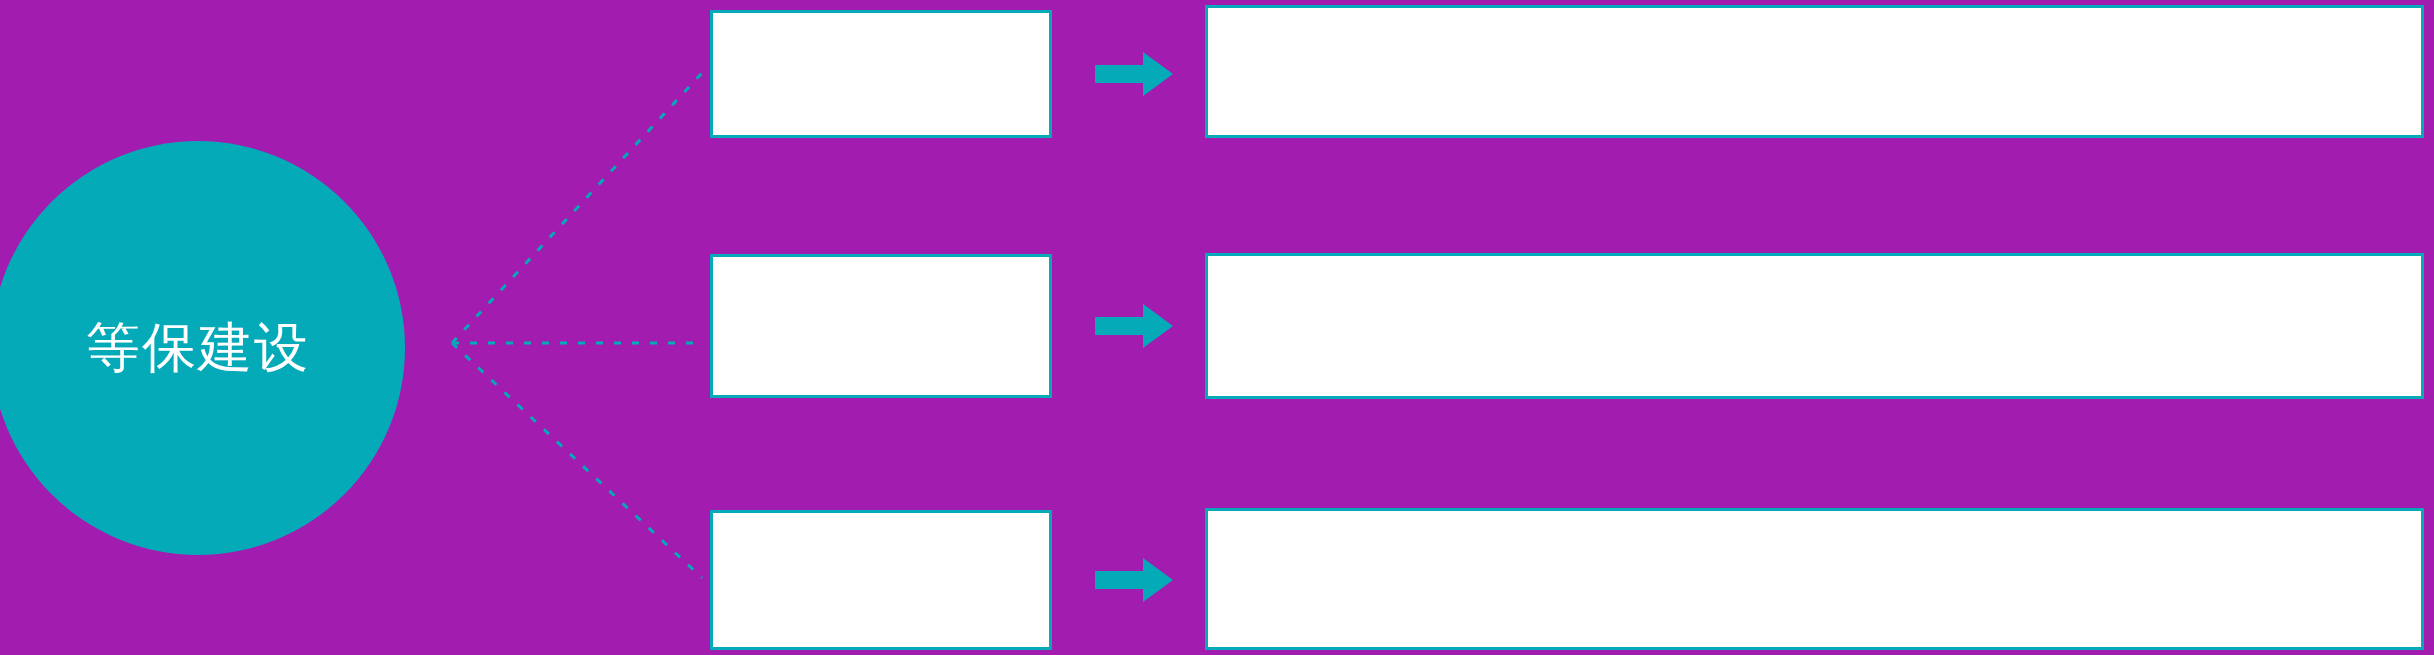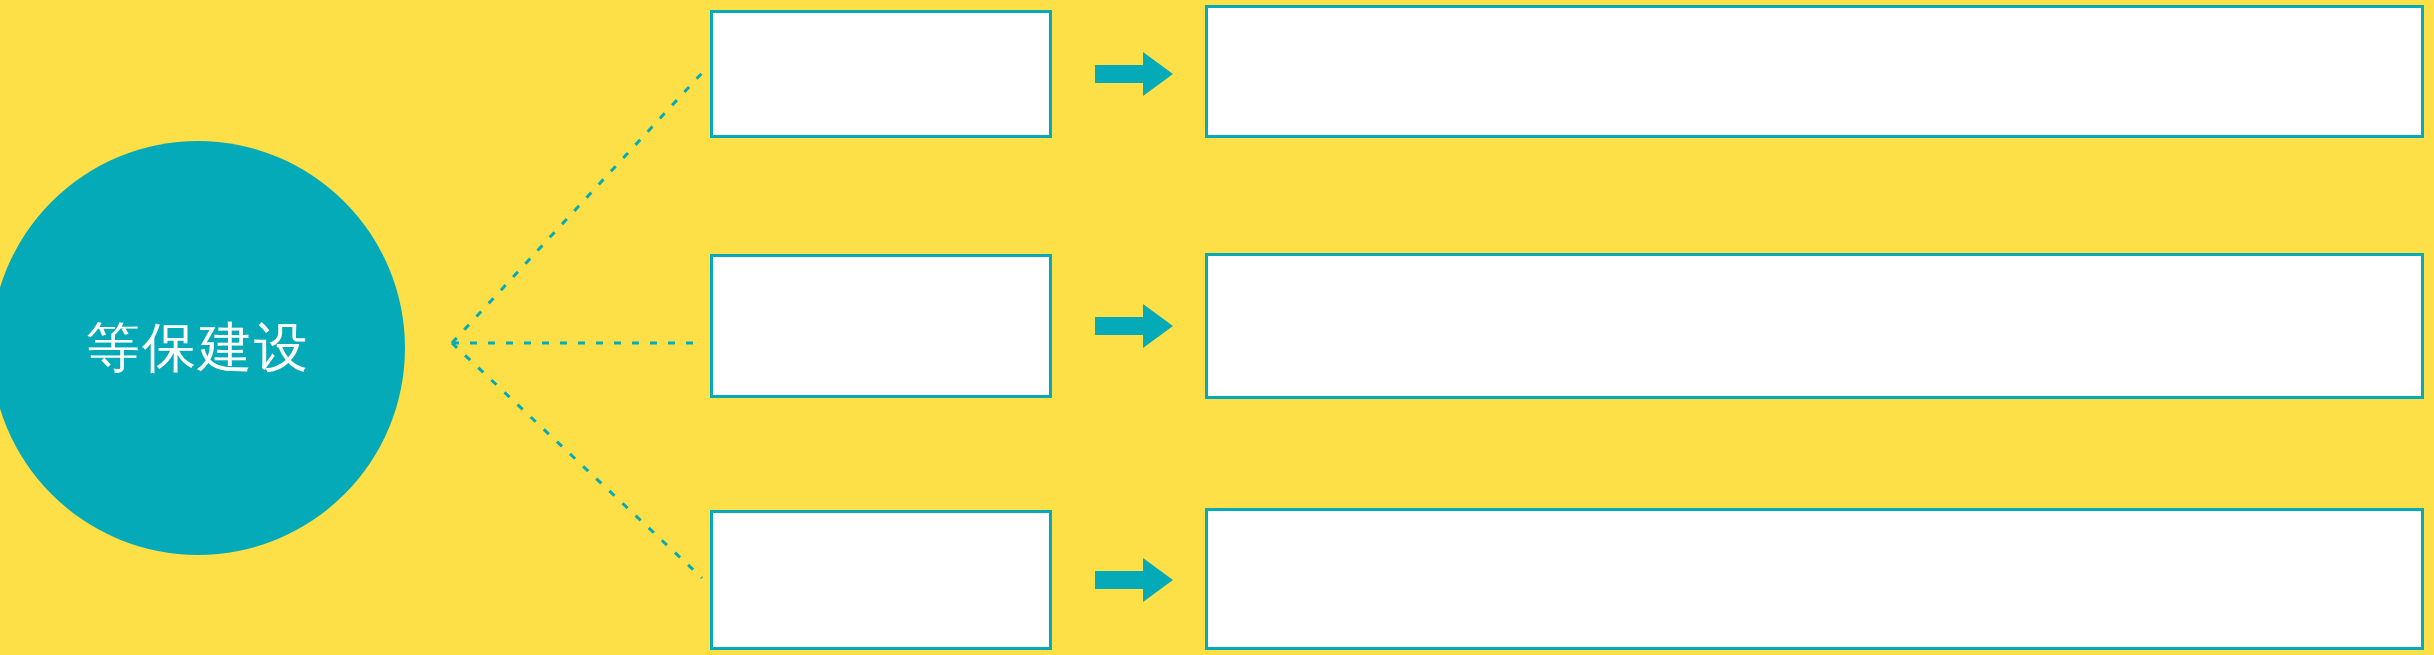--- a/index.html
+++ b/index.html
@@ -7,21 +7,21 @@
     padding: 0;
     background: #ffffff;
   }
   body {
     font-family: "Liberation Sans", sans-serif;
   }
   #canvas {
     position: relative;
     width: 2434px;
     height: 655px;
-    background: #fde047;
+    background: #a21caf;
     overflow: hidden;
   }
   
   #hub-circle {
     position: absolute;
     left: -9px;
     top: 141px;
     width: 414px;
     height: 414px;
     border-radius: 50%;

